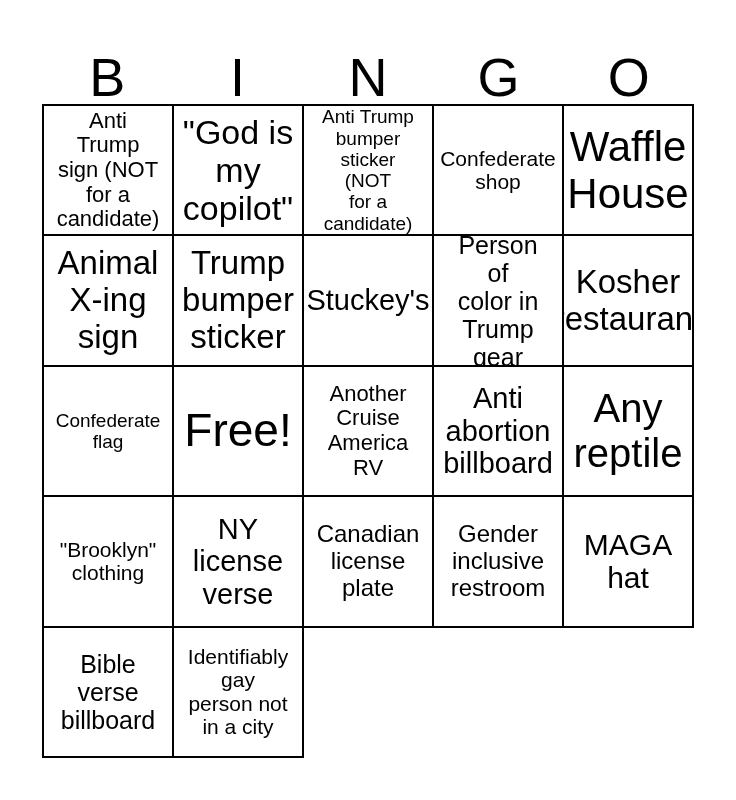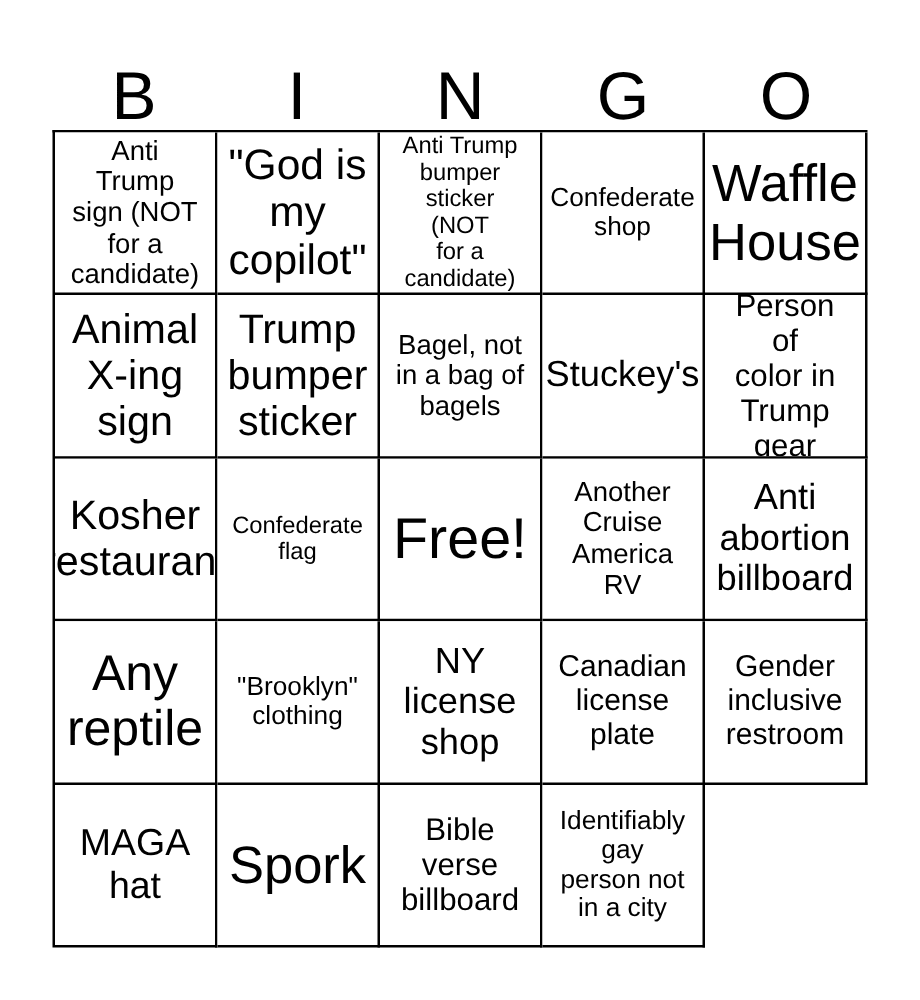--- a/index.html
+++ b/index.html
@@ -107,25 +107,20 @@
         <div class="cell" style="font-size: 33px;">
           <span class="cell-text">Animal
 X-ing
 sign</span>
         </div>
         <div class="cell" style="font-size: 33px;">
           <span class="cell-text">Trump
 bumper
 sticker</span>
         </div>
-        <div class="cell" style="font-size: 22px;">
-          <span class="cell-text">Bagel, not
-in a bag of
-bagels</span>
-        </div>
         <div class="cell" style="font-size: 29px;">
           <span class="cell-text">Stuckey's</span>
         </div>
         <div class="cell" style="font-size: 25px; justify-content: flex-end;">
           <span class="cell-text">Person of
 color in
 Trump
 gear</span>
         </div>
         <div class="cell" style="font-size: 33px;">
@@ -154,38 +149,35 @@
           <span class="cell-text">Any
 reptile</span>
         </div>
         <div class="cell" style="font-size: 21px;">
           <span class="cell-text">"Brooklyn"
 clothing</span>
         </div>
         <div class="cell" style="font-size: 29px;">
           <span class="cell-text">NY
 license
-shop</span>
+verse</span>
         </div>
         <div class="cell" style="font-size: 24px;">
           <span class="cell-text">Canadian
 license
 plate</span>
         </div>
         <div class="cell" style="font-size: 24px;">
           <span class="cell-text">Gender
 inclusive
 restroom</span>
         </div>
         <div class="cell" style="font-size: 30px;">
           <span class="cell-text">MAGA
 hat</span>
-        </div>
-        <div class="cell" style="font-size: 42px;">
-          <span class="cell-text">Spork</span>
         </div>
         <div class="cell" style="font-size: 25px;">
           <span class="cell-text">Bible
 verse
 billboard</span>
         </div>
         <div class="cell" style="font-size: 21px;">
           <span class="cell-text">Identifiably
 gay
 person not

